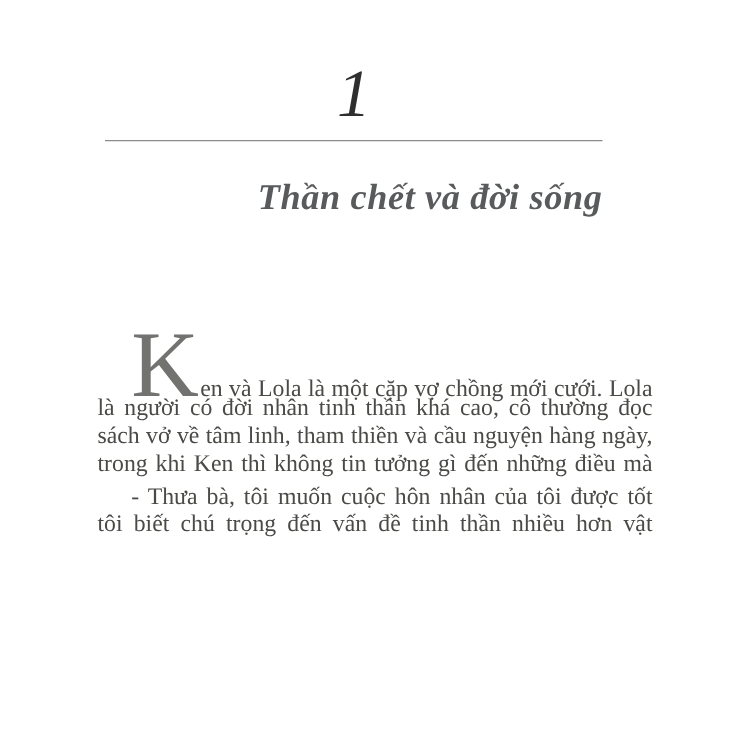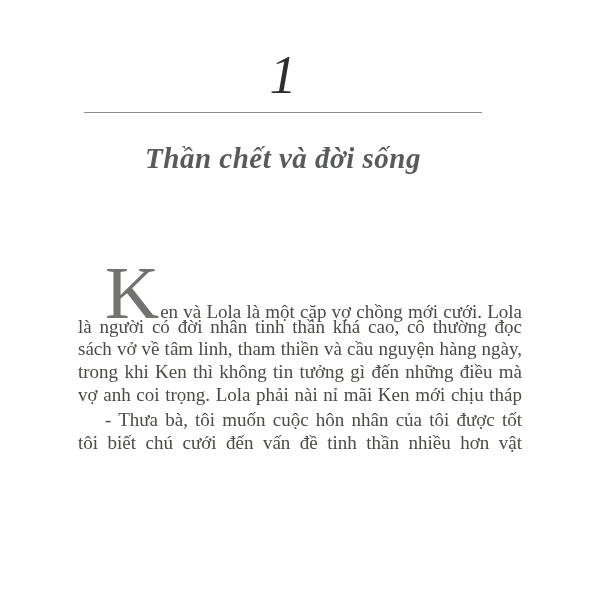--- a/index.html
+++ b/index.html
@@ -31,21 +31,21 @@
     margin-top: 10px;
     height: 0;
     border-top: 1px solid var(--rule, #8c8c8c);
   }
   .chapter-title {
     margin-top: 27px;
     font-size: 29px;
     line-height: 36px;
     font-style: italic;
     font-weight: bold;
-    text-align: center;
+    text-align: right;
     color: var(--title, #585a5b);
     letter-spacing: 0.5px;
   }
   .body-text {
     margin: 117px 78px 0 78px;
     font-size: 19px;
     color: var(--text, #4a4a47);
   }
   .para .line {
     height: 22.7px;
@@ -78,20 +78,19 @@
     <div class="chapter-number">1</div>
     <div class="rule"></div>
     <div class="chapter-title">Thần chết và đời sống</div>
   </div>
   <div class="body-text">
       <div class="para">
         <div class="line indent"><span class="dropcap">K</span>en và Lola là một cặp vợ chồng mới cưới. Lola</div>
         <div class="line">là người có đời nhân tinh thần khá cao, cô thường đọc</div>
         <div class="line">sách vở về tâm linh, tham thiền và cầu nguyện hàng ngày,</div>
         <div class="line">trong khi Ken thì không tin tưởng gì đến những điều mà</div>
-        <div class="line">vợ anh coi trọng. Lola phải nài nỉ mãi Ken mới chịu tháp</div>
       </div>
       <div class="para">
         <div class="line indent">- Thưa bà, tôi muốn cuộc hôn nhân của tôi được tốt</div>
-        <div class="line">tôi biết chú cưới đến vấn đề tinh thần nhiều hơn vật</div>
+        <div class="line">tôi biết chú trọng đến vấn đề tinh thần nhiều hơn vật</div>
       </div>
     </div>
 </div>
 
 </body></html>

